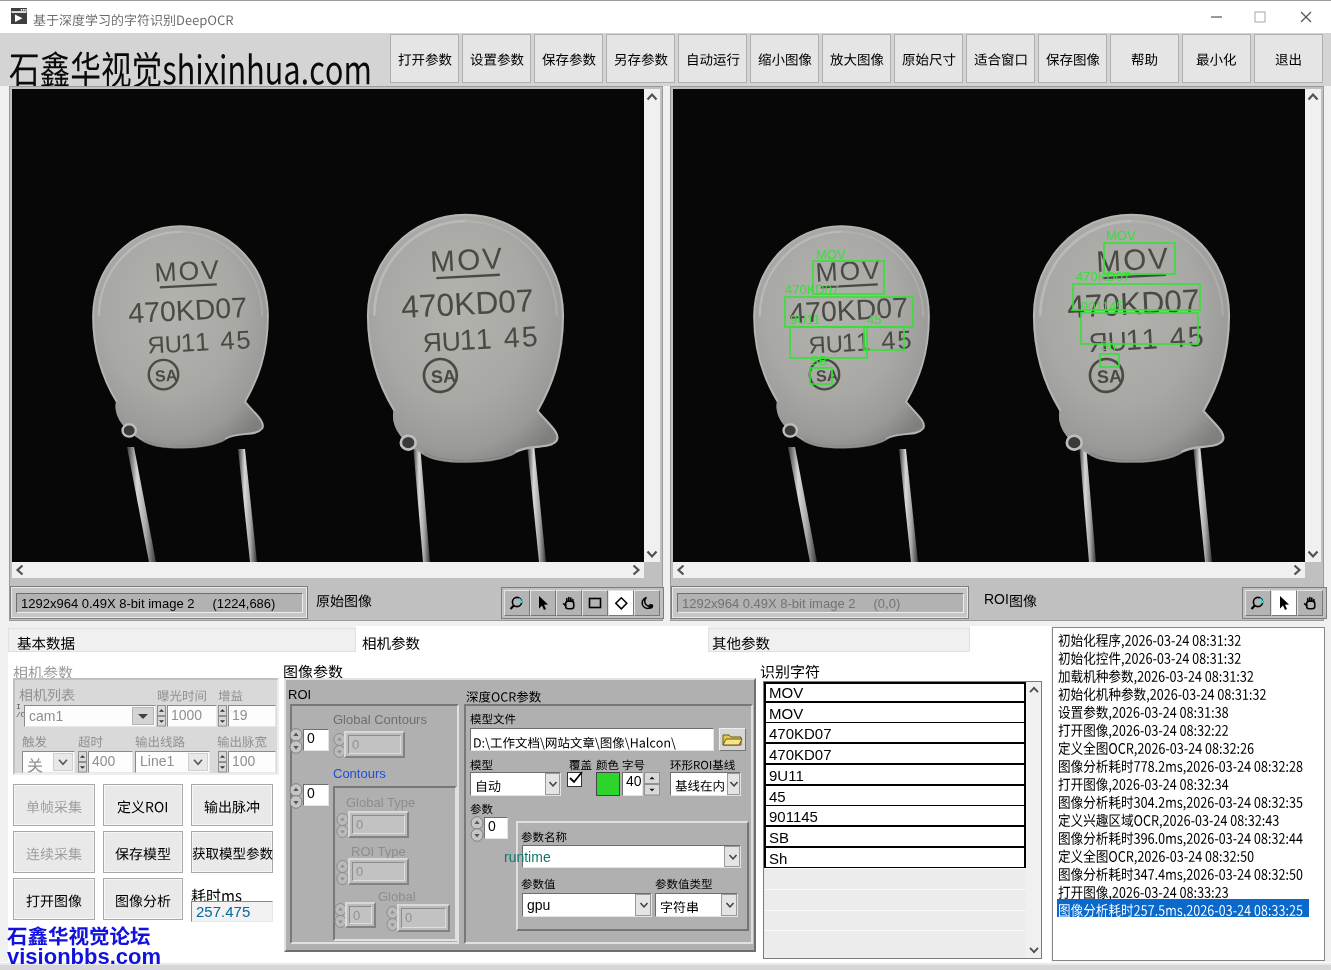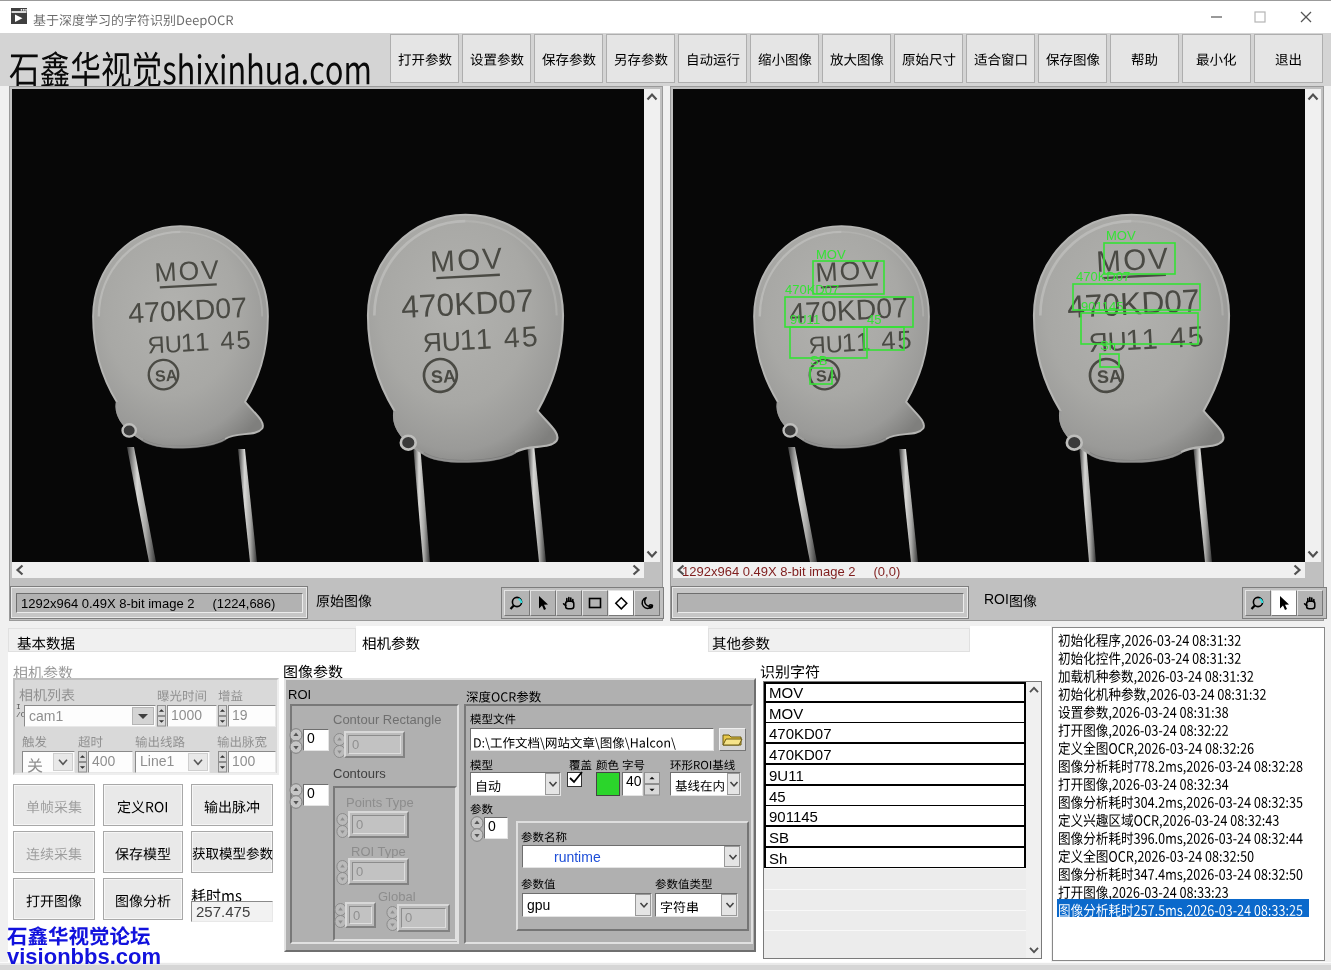--- a/index.html
+++ b/index.html
@@ -379,21 +379,21 @@
       <polyline points="2.475,-4.5 -2.475,0 2.475,4.5" transform="translate(8,8)" fill="none" stroke="#505050" stroke-width="2.2"></polyline>
     </svg>
     <svg style="position:absolute;left:1289px;top:562px" width="16" height="16">
       <polyline points="-2.475,-4.5 2.475,0 -2.475,4.5" transform="translate(8,8)" fill="none" stroke="#505050" stroke-width="2.2"></polyline>
     </svg>
     <div style="position:absolute;left:10px;top:586px;width:298px;height:33px;background:#c6c6c6;border:1px solid #7d7d7d;box-shadow:inset 0 0 0 1px #e9e9e9;box-sizing:border-box"></div>
     <div style="position:absolute;left:16px;top:593px;width:287px;height:20px;background:#b2b2b2;border:1px solid;border-color:#6e6e6e #ececec #ececec #6e6e6e;box-sizing:border-box"></div>
     <span style="position:absolute;left:21px;top:596px;font:13px 'Liberation Sans',sans-serif;color:#000">1292x964 0.49X 8-bit image 2&nbsp;&nbsp;&nbsp;&nbsp;&nbsp;(1224,686)</span>
     <div style="position:absolute;left:671px;top:586px;width:298px;height:33px;background:#c6c6c6;border:1px solid #7d7d7d;box-shadow:inset 0 0 0 1px #e9e9e9;box-sizing:border-box"></div>
     <div style="position:absolute;left:677px;top:593px;width:287px;height:20px;background:#b2b2b2;border:1px solid;border-color:#6e6e6e #ececec #ececec #6e6e6e;box-sizing:border-box"></div>
-    <span style="position:absolute;left:682px;top:564px;font:13px 'Liberation Sans',sans-serif;color:#7f1d1d">1292x964 0.49X 8-bit image 2&nbsp;&nbsp;&nbsp;&nbsp;&nbsp;(0,0)</span>
+    <span style="position:absolute;left:682px;top:596px;font:13px 'Liberation Sans',sans-serif;color:#737373">1292x964 0.49X 8-bit image 2&nbsp;&nbsp;&nbsp;&nbsp;&nbsp;(0,0)</span>
     <svg style="position:absolute;left:316.0px;top:590.0px;overflow:visible" width="56" height="19">
       <g fill="#000" transform="matrix(0.05600 0 0 -0.05600 0 16.24)">
         <use href="#g52"></use>
         <use href="#g53" x="250"></use>
         <use href="#g48" x="500"></use>
         <use href="#g49" x="750"></use>
       </g>
     </svg>
     <span style="position:absolute;left:984px;top:591px;font:14px 'Liberation Sans',sans-serif;color:#000">ROI</span>
     <svg style="position:absolute;left:1009.0px;top:590.0px;overflow:visible" width="28" height="19">
@@ -675,21 +675,21 @@
     </svg>
     <svg style="position:absolute;left:191.0px;top:884.0px;overflow:visible" width="51" height="20">
       <g fill="#000" transform="matrix(0.06000 0 0 -0.06000 0 17.40)">
         <use href="#g105"></use>
         <use href="#g76" x="250"></use>
         <use href="#g32" x="500"></use>
         <use href="#g22" x="732"></use>
       </g>
     </svg>
     <div style="position:absolute;left:191px;top:901px;width:82px;height:21px;background:#f2f2f2;border:1px solid;border-color:#8a8a8a #e8e8e8 #e8e8e8 #8a8a8a;box-sizing:border-box"></div>
-    <span style="position:absolute;left:196px;top:903px;font:15px 'Liberation Sans',sans-serif;color:#404040">257.475</span>
+    <span style="position:absolute;left:196px;top:903px;font:15px 'Liberation Sans',sans-serif;color:#0369a1">257.475</span>
     <svg style="position:absolute;left:283.0px;top:660.0px;overflow:visible" width="60" height="20">
       <g fill="#000" transform="matrix(0.06000 0 0 -0.06000 0 17.40)">
         <use href="#g48"></use>
         <use href="#g49" x="250"></use>
         <use href="#g35" x="500"></use>
         <use href="#g36" x="750"></use>
       </g>
     </svg>
     <div style="position:absolute;left:284px;top:678px;width:472px;height:274px;background:#b0b0b0;border:2px solid;border-color:#e2e2e2 #6f6f6f #6f6f6f #e2e2e2;box-sizing:border-box"></div>
     <span style="position:absolute;left:288px;top:687px;font:13px 'Liberation Sans',sans-serif;color:#000">ROI</span>
@@ -699,49 +699,49 @@
         <use href="#g3" x="250"></use>
         <use href="#g14" x="500"></use>
         <use href="#g15" x="686"></use>
         <use href="#g16" x="846"></use>
         <use href="#g35" x="1005"></use>
         <use href="#g36" x="1255"></use>
       </g>
     </svg>
     <div style="position:absolute;left:290px;top:704px;width:169px;height:240px;border:2px solid;border-color:#787878 #e0e0e0 #e0e0e0 #787878;box-sizing:border-box"></div>
     <div style="position:absolute;left:464px;top:704px;width:289px;height:240px;border:2px solid;border-color:#787878 #e0e0e0 #e0e0e0 #787878;box-sizing:border-box"></div>
-    <span style="position:absolute;left:333px;top:712px;font:13px 'Liberation Sans',sans-serif;color:#6f6f6f">Contour Rectangle</span>
+    <span style="position:absolute;left:333px;top:712px;font:13px 'Liberation Sans',sans-serif;color:#6f6f6f">Global Contours</span>
     <svg style="position:absolute;left:289px;top:728px" width="14" height="26">
       <ellipse cx="7" cy="7" rx="6" ry="6.3" fill="#c6c6c6" stroke="#7f7f7f"></ellipse>
       <ellipse cx="7" cy="19" rx="6" ry="6.3" fill="#c6c6c6" stroke="#7f7f7f"></ellipse>
       <polygon points="4.4,8 7,4.5 9.6,8" fill="#555"></polygon>
       <polygon points="4.4,18 7,21.5 9.6,18" fill="#555"></polygon>
     </svg>
     <div style="position:absolute;left:303px;top:729px;width:26px;height:22px;background:#fff;border:1px solid;border-color:#6e6e6e #e4e4e4 #e4e4e4 #6e6e6e;box-sizing:border-box"></div>
     <span style="position:absolute;left:307px;top:730px;font:14px 'Liberation Sans',sans-serif;color:#000">0</span>
     <svg style="position:absolute;left:333px;top:733px" width="13" height="25">
       <ellipse cx="6.5" cy="6.5" rx="5.6" ry="6" fill="#bababa" stroke="#8a8a8a"></ellipse>
       <ellipse cx="6.5" cy="18.5" rx="5.6" ry="6" fill="#bababa" stroke="#8a8a8a"></ellipse>
       <polygon points="4.2,7.5 6.5,4.3 8.8,7.5" fill="#8f8f8f"></polygon>
       <polygon points="4.2,17.5 6.5,20.7 8.8,17.5" fill="#8f8f8f"></polygon>
     </svg>
     <div style="position:absolute;left:344px;top:731px;width:61px;height:27px;background:#bcbcbc;border:2px solid;border-color:#d8d8d8 #828282 #828282 #d8d8d8;box-sizing:border-box"></div>
     <div style="position:absolute;left:348px;top:735px;width:53px;height:19px;background:#c2c2c2;border:1px solid;border-color:#8c8c8c #dedede #dedede #8c8c8c;box-sizing:border-box"></div>
     <span style="position:absolute;left:352px;top:737px;font:13px 'Liberation Sans',sans-serif;color:#909090">0</span>
-    <span style="position:absolute;left:333px;top:766px;font:13px 'Liberation Sans',sans-serif;color:#404040">Contours</span>
+    <span style="position:absolute;left:333px;top:766px;font:13px 'Liberation Sans',sans-serif;color:#1d4ed8">Contours</span>
     <svg style="position:absolute;left:289px;top:783px" width="14" height="26">
       <ellipse cx="7" cy="7" rx="6" ry="6.3" fill="#c6c6c6" stroke="#7f7f7f"></ellipse>
       <ellipse cx="7" cy="19" rx="6" ry="6.3" fill="#c6c6c6" stroke="#7f7f7f"></ellipse>
       <polygon points="4.4,8 7,4.5 9.6,8" fill="#555"></polygon>
       <polygon points="4.4,18 7,21.5 9.6,18" fill="#555"></polygon>
     </svg>
     <div style="position:absolute;left:303px;top:784px;width:26px;height:22px;background:#fff;border:1px solid;border-color:#6e6e6e #e4e4e4 #e4e4e4 #6e6e6e;box-sizing:border-box"></div>
     <span style="position:absolute;left:307px;top:785px;font:14px 'Liberation Sans',sans-serif;color:#000">0</span>
     <div style="position:absolute;left:333px;top:786px;width:124px;height:155px;border:2px solid;border-color:#787878 #e0e0e0 #e0e0e0 #787878;box-sizing:border-box"></div>
-    <span style="position:absolute;left:346px;top:795px;font:13px 'Liberation Sans',sans-serif;color:#8d8d8d">Points Type</span>
+    <span style="position:absolute;left:346px;top:795px;font:13px 'Liberation Sans',sans-serif;color:#8d8d8d">Global Type</span>
     <svg style="position:absolute;left:336px;top:813px" width="13" height="25">
       <ellipse cx="6.5" cy="6.5" rx="5.6" ry="6" fill="#bababa" stroke="#8a8a8a"></ellipse>
       <ellipse cx="6.5" cy="18.5" rx="5.6" ry="6" fill="#bababa" stroke="#8a8a8a"></ellipse>
       <polygon points="4.2,7.5 6.5,4.3 8.8,7.5" fill="#8f8f8f"></polygon>
       <polygon points="4.2,17.5 6.5,20.7 8.8,17.5" fill="#8f8f8f"></polygon>
     </svg>
     <div style="position:absolute;left:348px;top:811px;width:61px;height:27px;background:#bcbcbc;border:2px solid;border-color:#d8d8d8 #828282 #828282 #d8d8d8;box-sizing:border-box"></div>
     <div style="position:absolute;left:352px;top:815px;width:53px;height:19px;background:#c2c2c2;border:1px solid;border-color:#8c8c8c #dedede #dedede #8c8c8c;box-sizing:border-box"></div>
     <span style="position:absolute;left:356px;top:817px;font:13px 'Liberation Sans',sans-serif;color:#909090">0</span>
     <span style="position:absolute;left:351px;top:844px;font:13px 'Liberation Sans',sans-serif;color:#8d8d8d">ROI Type</span>
@@ -908,21 +908,21 @@
         <use href="#g36" x="250"></use>
         <use href="#g127" x="500"></use>
         <use href="#g128" x="750"></use>
       </g>
     </svg>
     <div style="position:absolute;left:522px;top:845px;width:219px;height:23px;background:#fff;border:1px solid;border-color:#6e6e6e #e4e4e4 #e4e4e4 #6e6e6e;box-sizing:border-box"></div>
     <div style="position:absolute;left:724px;top:846px;width:16px;height:21px;background:#e4e4e4;border:1px solid #999;box-sizing:border-box"></div>
     <svg style="position:absolute;left:724.5px;top:848.5px" width="16" height="16">
       <polyline points="-3.5,-1.9250000000000003 0,1.9250000000000003 3.5,-1.9250000000000003" transform="translate(8,8)" fill="none" stroke="#404040" stroke-width="1.6"></polyline>
     </svg>
-    <span style="position:absolute;left:554px;top:849px;font:14px 'Liberation Sans',sans-serif;color:#1d4ed8">runtime</span>
+    <span style="position:absolute;left:504px;top:849px;font:14px 'Liberation Sans',sans-serif;color:#0f766e">runtime</span>
     <svg style="position:absolute;left:521.0px;top:875.0px;overflow:visible" width="34" height="16">
       <g fill="#000" transform="matrix(0.04600 0 0 -0.04600 0 13.34)">
         <use href="#g35"></use>
         <use href="#g36" x="250"></use>
         <use href="#g129" x="500"></use>
       </g>
     </svg>
     <svg style="position:absolute;left:655.0px;top:875.0px;overflow:visible" width="58" height="16">
       <g fill="#000" transform="matrix(0.04600 0 0 -0.04600 0 13.34)">
         <use href="#g35"></use>

